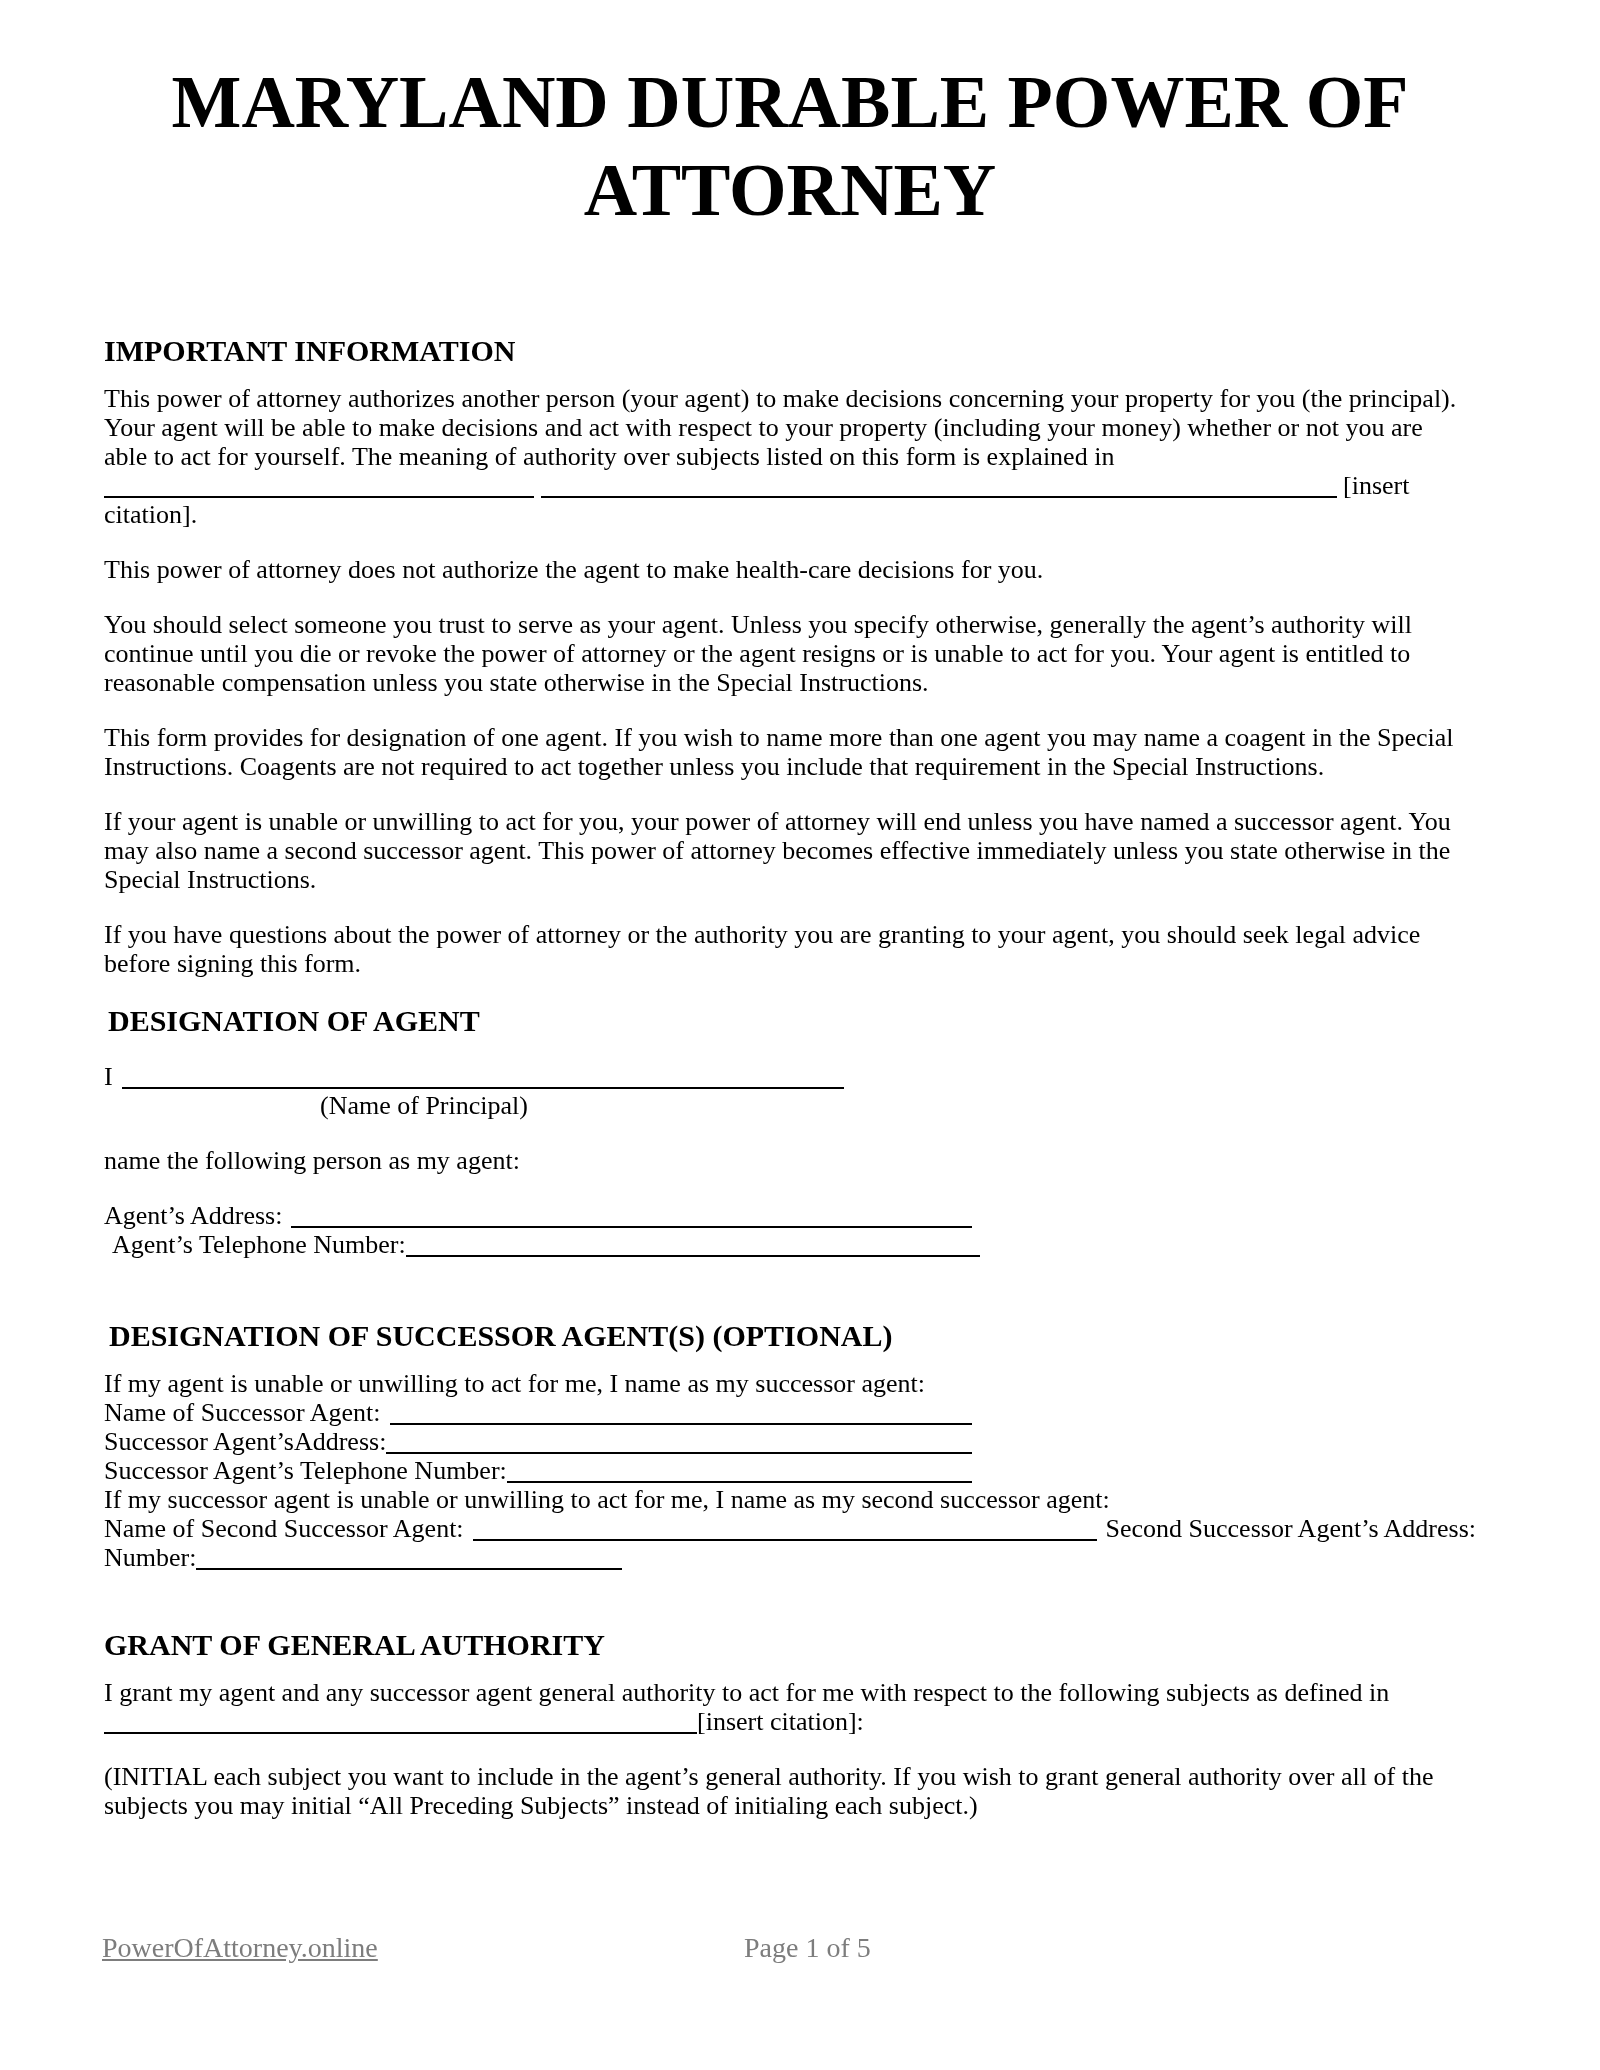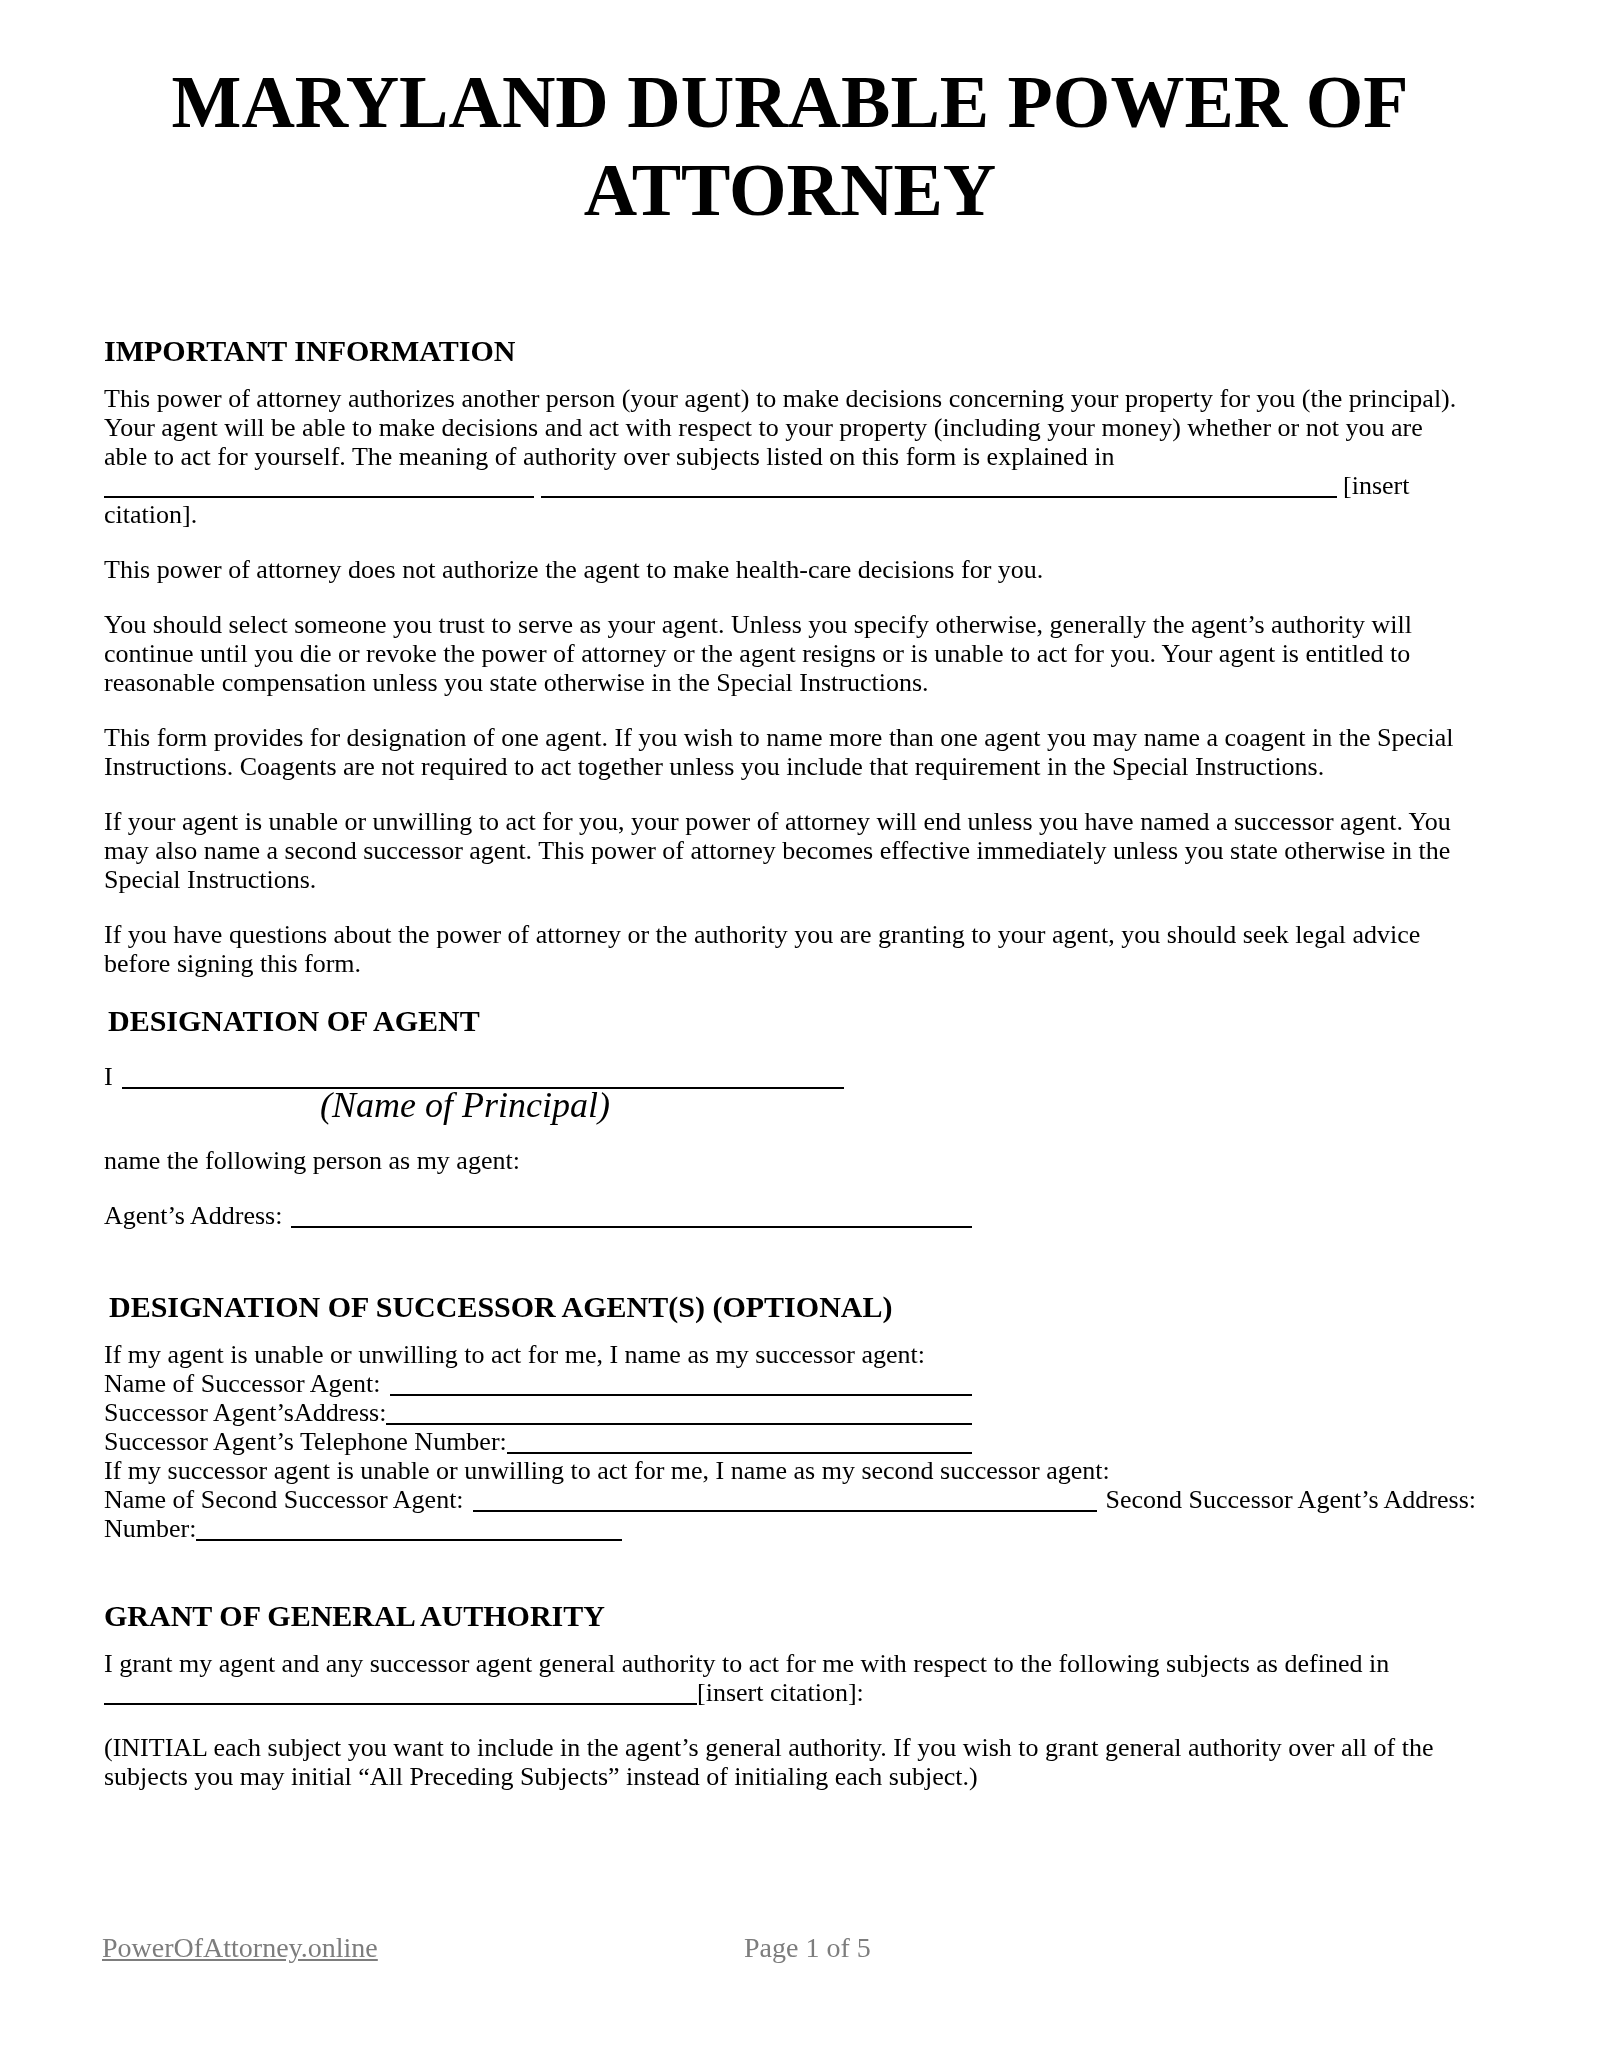--- a/index.html
+++ b/index.html
@@ -51,24 +51,23 @@
     border-bottom:2px solid #000;
     align-self:flex-end;
     margin-bottom:2px;
   }
   .fieldrow .blank.fixed { flex:0 0 auto; }
   .gap { margin-left:9px; }
   .indent { padding-left:8px; }
   .trail { margin-left:9px; white-space:nowrap; }
 
   .caption {
-    font-size:36px; line-height:29px;
+    font-size:26px; line-height:29px;
     padding-left:216px;
     margin:0 0 26px 0;
-    font-style:italic;
   }
 
   .succ-block .fieldrow, .succ-block .para { margin:0; }
 
   .footer-link {
     position:absolute; left:102px; top:1932px;
     font-size:28px; color:#7d7d7d;
     text-decoration:underline;
     cursor:pointer;
   }
@@ -109,20 +108,24 @@
   </div>
   <div class="caption">(Name of Principal)</div>
 
   <p class="para">name the following person as my agent:</p>
 
   <div>
     <div class="fieldrow" style="width:868px">
       <span>Agent’s Address:</span>
       <span class="blank gap"></span>
     </div>
+    <div class="fieldrow indent" style="width:868px">
+      <span>Agent’s Telephone Number:</span>
+      <span class="blank"></span>
+    </div>
   </div>
 
   <h2 class="heading h-successor">DESIGNATION OF SUCCESSOR AGENT(S) (OPTIONAL)</h2>
 
   <div class="succ-block">
     <p class="para tight">If my agent is unable or unwilling to act for me, I name as my successor agent:</p>
 
     <div class="fieldrow" style="width:868px">
       <span>Name of Successor Agent:</span>
       <span class="blank gap"></span>

